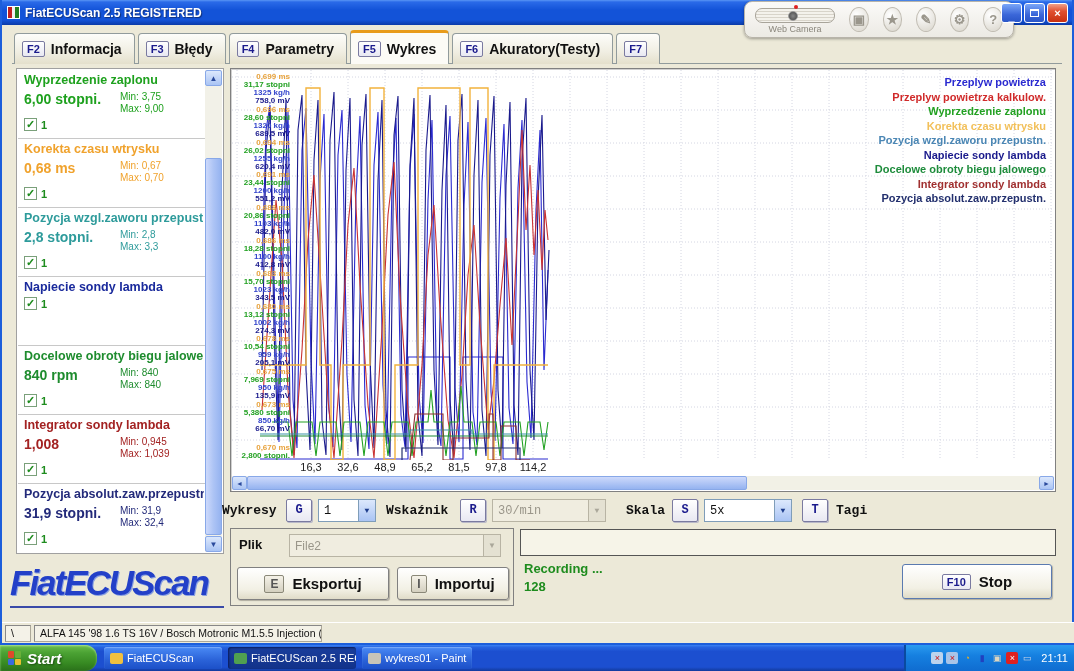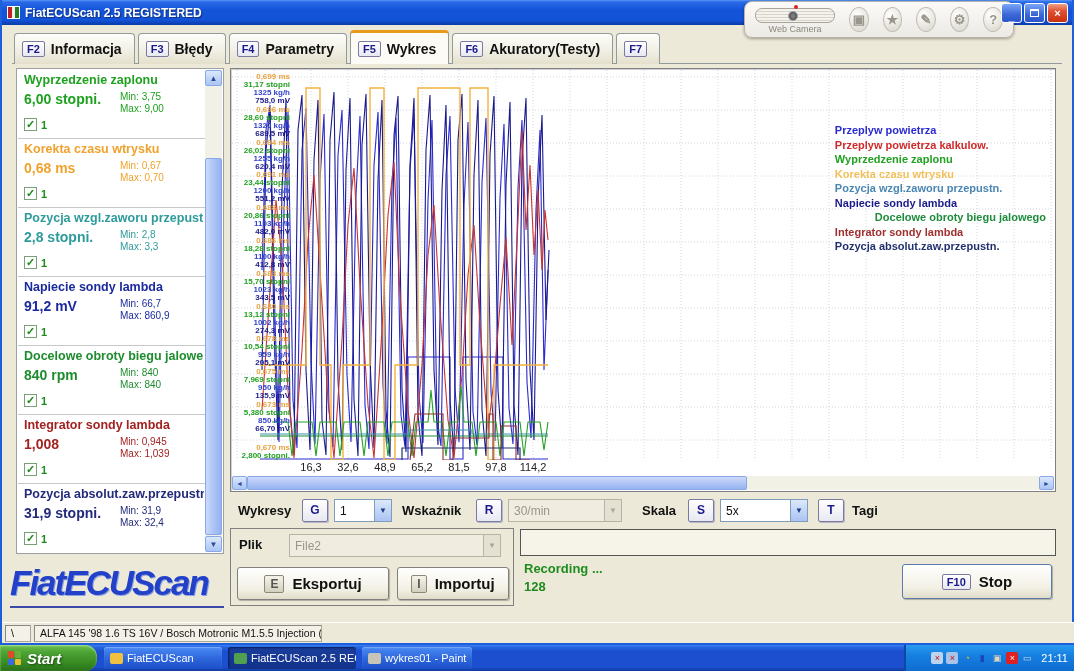--- a/index.html
+++ b/index.html
@@ -73,38 +73,38 @@
   #logo { position:absolute; left:8px; top:560px; width:214px; height:48px; display:flex; align-items:center;
     border-bottom:2px solid #3a4aa8; }
   #logo span { font-size:35px; font-weight:bold; font-style:italic; color:#2340c8; letter-spacing:-2px;
     text-shadow:1px 1px 0 #8aa0e0; }
 
   
   #chart-panel { position:absolute; left:228px; top:68px; width:826px; height:424px; background:#fff;
     border:1px solid #808080; box-shadow:inset 1px 1px 0 #d0d0d0; }
   #plot { position:absolute; left:1px; top:1px; width:822px; height:390px; overflow:hidden; }
   #chart-svg { position:absolute; left:0; top:0; width:822px; height:390px; }
-  #legend { position:absolute; right:8px; top:5px; font-size:11px; font-weight:bold;
-    line-height:14.5px;margin-top:48px; }
+  #legend { position:absolute; right:8px; top:5px; text-align:right; font-size:11px; font-weight:bold;
+    line-height:14.5px; }
   #y-labels { position:absolute; left:0; top:0; width:62px; height:390px; }
   .cluster { position:absolute; right:4px; width:58px; text-align:right; font-size:8px; line-height:8px;
     font-weight:bold; white-space:nowrap; }
   .cl-ms { color:#e8a33d; } .cl-deg { color:#22a122; } .cl-kgh { color:#3344cc; } .cl-mv { color:#1a1a8c; }
   #x-axis { position:absolute; left:1px; top:392px; width:822px; height:17px; }
   #x-axis span { position:absolute; transform:translateX(-50%); font-size:11px; color:#222; }
   #h-scroll { position:absolute; left:1px; bottom:1px; width:822px; height:14px; background:#f2f1e6; }
   .hs-arrow { position:absolute; top:0; width:15px; height:14px; border:1px solid #88a8e8; border-radius:2px;
     background:linear-gradient(#dce8fc,#aac4f4); color:#2a4a9c; font-size:7px; text-align:center; line-height:13px; }
   #hs-left { left:0; } #hs-right { right:0; }
   #hs-thumb { position:absolute; left:15px; top:0; width:500px; height:14px; border:1px solid #88a8e8;
     border-radius:2px; background:linear-gradient(#cdd9fb,#95b3f0); }
 
   
   .ctl-label { position:absolute; font-size:13px; font-weight:bold; color:#111; top:7px; }
-  #controls-row { position:absolute; left:228px; top:496px; width:826px; height:30px; }
+  #controls-row { position:absolute; left:212px; top:496px; width:826px; height:30px;font-family:Liberation Mono, monospace; }
   .keybtn { position:absolute; top:3px; width:26px; height:23px; border:1px solid #7a7aa0; border-radius:2px;
     background:linear-gradient(#ffffff,#e8e8f2); color:#1a1a8c; font-size:12px; font-weight:bold;
     text-align:center; line-height:21px; box-shadow:1px 1px 0 #b8b8c8; }
   .dropdown { position:absolute; top:3px; height:23px; border:1px solid #7f9db9; background:#fff;
     font-size:12px; color:#111; display:flex; align-items:center; }
   .dropdown .dd-text { flex:1; padding-left:5px; white-space:nowrap; overflow:hidden; }
   .dd-btn { width:17px; height:100%; border-left:1px solid #7f9db9;
     background:linear-gradient(#dce8fc,#aac4f4); color:#1c3c8c; font-size:8px; display:flex;
     align-items:center; justify-content:center; }
   .dropdown.disabled { background:#f0ede0; color:#9a968a; border-color:#b8b4a4; }
@@ -253,27 +253,20 @@
                 <div style="color: rgb(46, 155, 155);">Max: 3,3</div>
               </div>
             </div>
             <div class="p-cbrow">
               <span class="cb">✓</span>
               <span class="cb-label">1</span>
             </div>
           </div>
           <div class="param-item">
             <div class="p-title" style="color: rgb(26, 42, 156);">Napiecie sondy lambda</div>
-            <div class="p-row">
-              <span class="p-value" style="color: rgb(26, 42, 156);">91,2 mV</span>
-              <div class="p-minmax">
-                <div style="color: rgb(26, 42, 156);">Min: 66,7</div>
-                <div style="color: rgb(26, 42, 156);">Max: 860,9</div>
-              </div>
-            </div>
             <div class="p-cbrow">
               <span class="cb">✓</span>
               <span class="cb-label">1</span>
             </div>
           </div>
           <div class="param-item">
             <div class="p-title" style="color: rgb(30, 140, 46);">Docelowe obroty biegu jalowe</div>
             <div class="p-row">
               <span class="p-value" style="color: rgb(30, 140, 46);">840 rpm</span>
               <div class="p-minmax">

